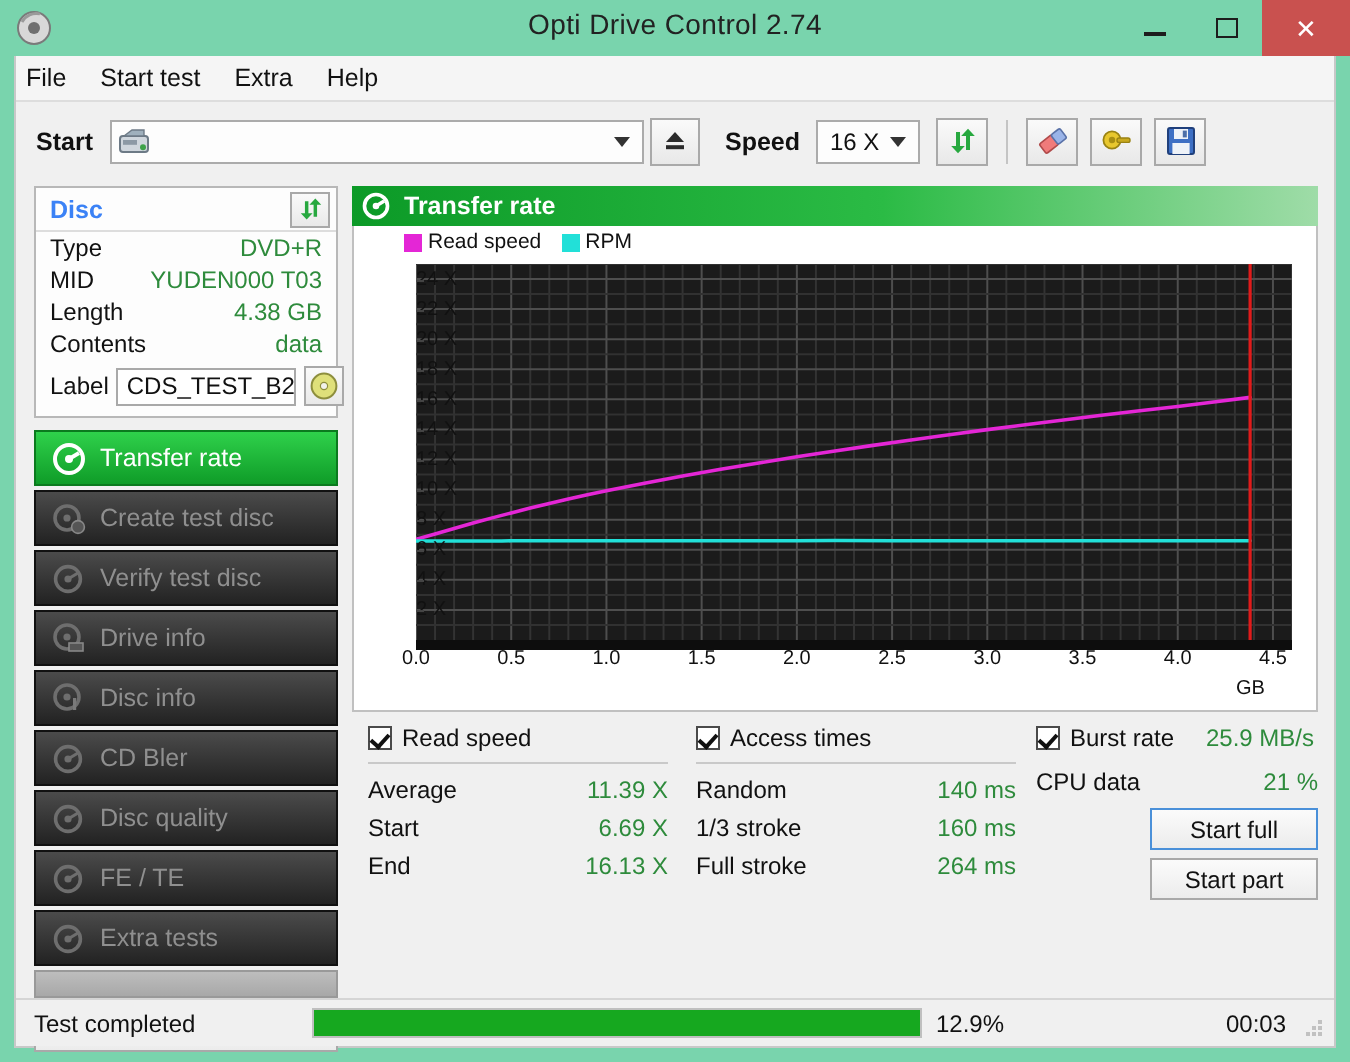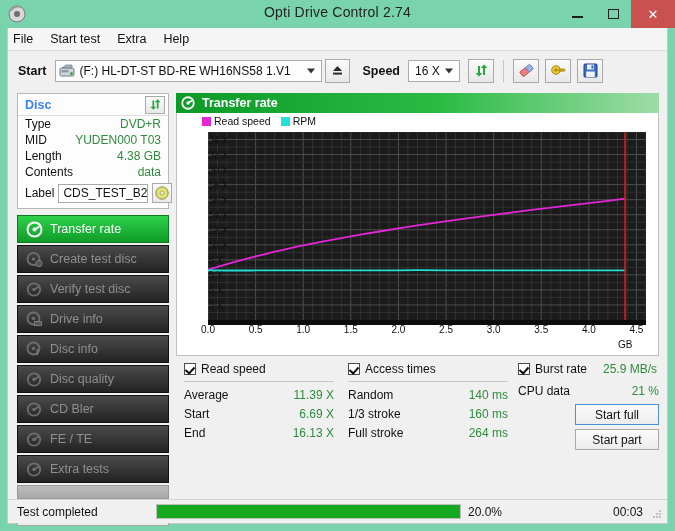--- a/index.html
+++ b/index.html
@@ -249,21 +249,20 @@
     <div id="toolbar">
       <span id="lbl-drive">Start</span>
 
       <div id="drive-combo">
         <svg class="dicon" viewBox="0 0 16 14">
           <rect x="1" y="4" width="14" height="8" rx="1.5" fill="#cfd6dd" stroke="#6d7a86"></rect>
           <rect x="2.5" y="6" width="7" height="2.4" fill="#8c99a5"></rect>
           <circle cx="12.5" cy="9.6" r="1.5" fill="#3ea24a"></circle>
           <path d="M3 4 L7 1 L13 1 L13 4 Z" fill="#9fb0bd" stroke="#6d7a86" stroke-width=".7"></path>
         </svg>
-        <span class="dtext">(F:)  HL-DT-ST BD-RE  WH16NS58 1.V1</span>
         <i class="combo-arrow"></i>
       </div>
 
       <div class="tbtn" id="eject-btn">
         <svg width="13" height="13" viewBox="0 0 13 13">
           <path d="M6.5 2 L11 7 L2 7 Z" fill="#2b2b2b"></path>
           <rect x="2" y="8.6" width="9" height="2" fill="#2b2b2b"></rect>
         </svg>
       </div>
 
@@ -391,29 +390,29 @@
             <rect x="10.5" y="8" width="1.6" height="6" fill="#7a7a7a"></rect>
           </svg>
           <span>Disc info</span>
         </div>
         <div class="navitem">
           <svg class="nicon" viewBox="0 0 17 17">
             <circle cx="8" cy="8.5" r="6.2" fill="none" stroke="#6e6e6e" stroke-width="1.8"></circle>
             <circle cx="8" cy="8.5" r="1.8" fill="#6e6e6e"></circle>
             <path d="M8 8.5 L13 5.5" stroke="#6e6e6e" stroke-width="1.6"></path>
           </svg>
-          <span>Disc quality</span>
+          <span>CD Bler</span>
         </div>
         <div class="navitem">
           <svg class="nicon" viewBox="0 0 17 17">
             <circle cx="8" cy="8.5" r="6.2" fill="none" stroke="#6e6e6e" stroke-width="1.8"></circle>
             <circle cx="8" cy="8.5" r="1.8" fill="#6e6e6e"></circle>
             <path d="M8 8.5 L13 5.5" stroke="#6e6e6e" stroke-width="1.6"></path>
           </svg>
-          <span>CD Bler</span>
+          <span>Disc quality</span>
         </div>
         <div class="navitem">
           <svg class="nicon" viewBox="0 0 17 17">
             <circle cx="8" cy="8.5" r="6.2" fill="none" stroke="#6e6e6e" stroke-width="1.8"></circle>
             <circle cx="8" cy="8.5" r="1.8" fill="#6e6e6e"></circle>
             <path d="M8 8.5 L13 5.5" stroke="#6e6e6e" stroke-width="1.6"></path>
           </svg>
           <span>FE / TE</span>
         </div>
         <div class="navitem">
@@ -624,21 +623,21 @@
           <div class="actbtn" id="btn-start-part">Start part</div>
         </div>
       </div>
     </div>
 
     <div id="statusbar">
       <div id="status-text">Test completed</div>
       <div id="progress-wrap">
         <div id="progress-fill" style="width: 100%; background: rgb(22, 168, 31);"></div>
       </div>
-      <div id="progress-pct">20.0%</div>
+      <div id="progress-pct">12.9%</div>
       <div id="elapsed">00:03</div>
       <svg id="grip" viewBox="0 0 11 11">
         <g fill="#8a8a8a">
           <rect x="7" y="7" width="2" height="2"></rect>
             <rect x="4" y="7" width="2" height="2"></rect>
           <rect x="7" y="4" width="2" height="2"></rect>
             <rect x="1" y="7" width="2" height="2"></rect>
           <rect x="4" y="4" width="2" height="2"></rect>
             <rect x="7" y="1" width="2" height="2"></rect>
         </g>

